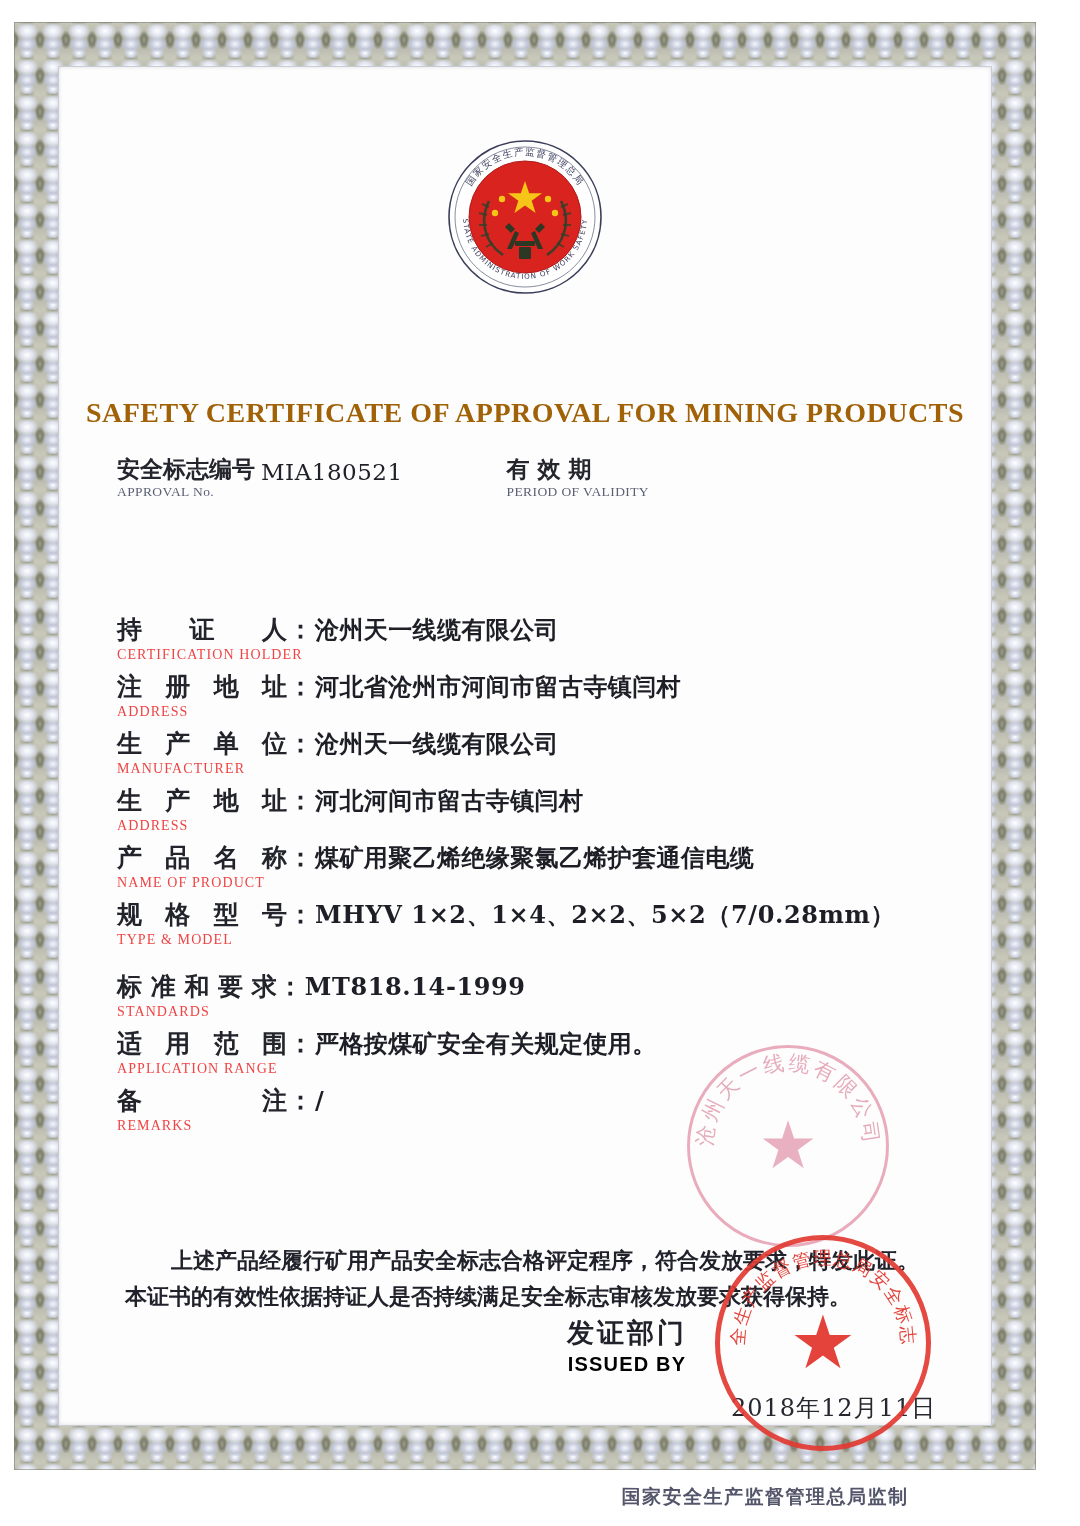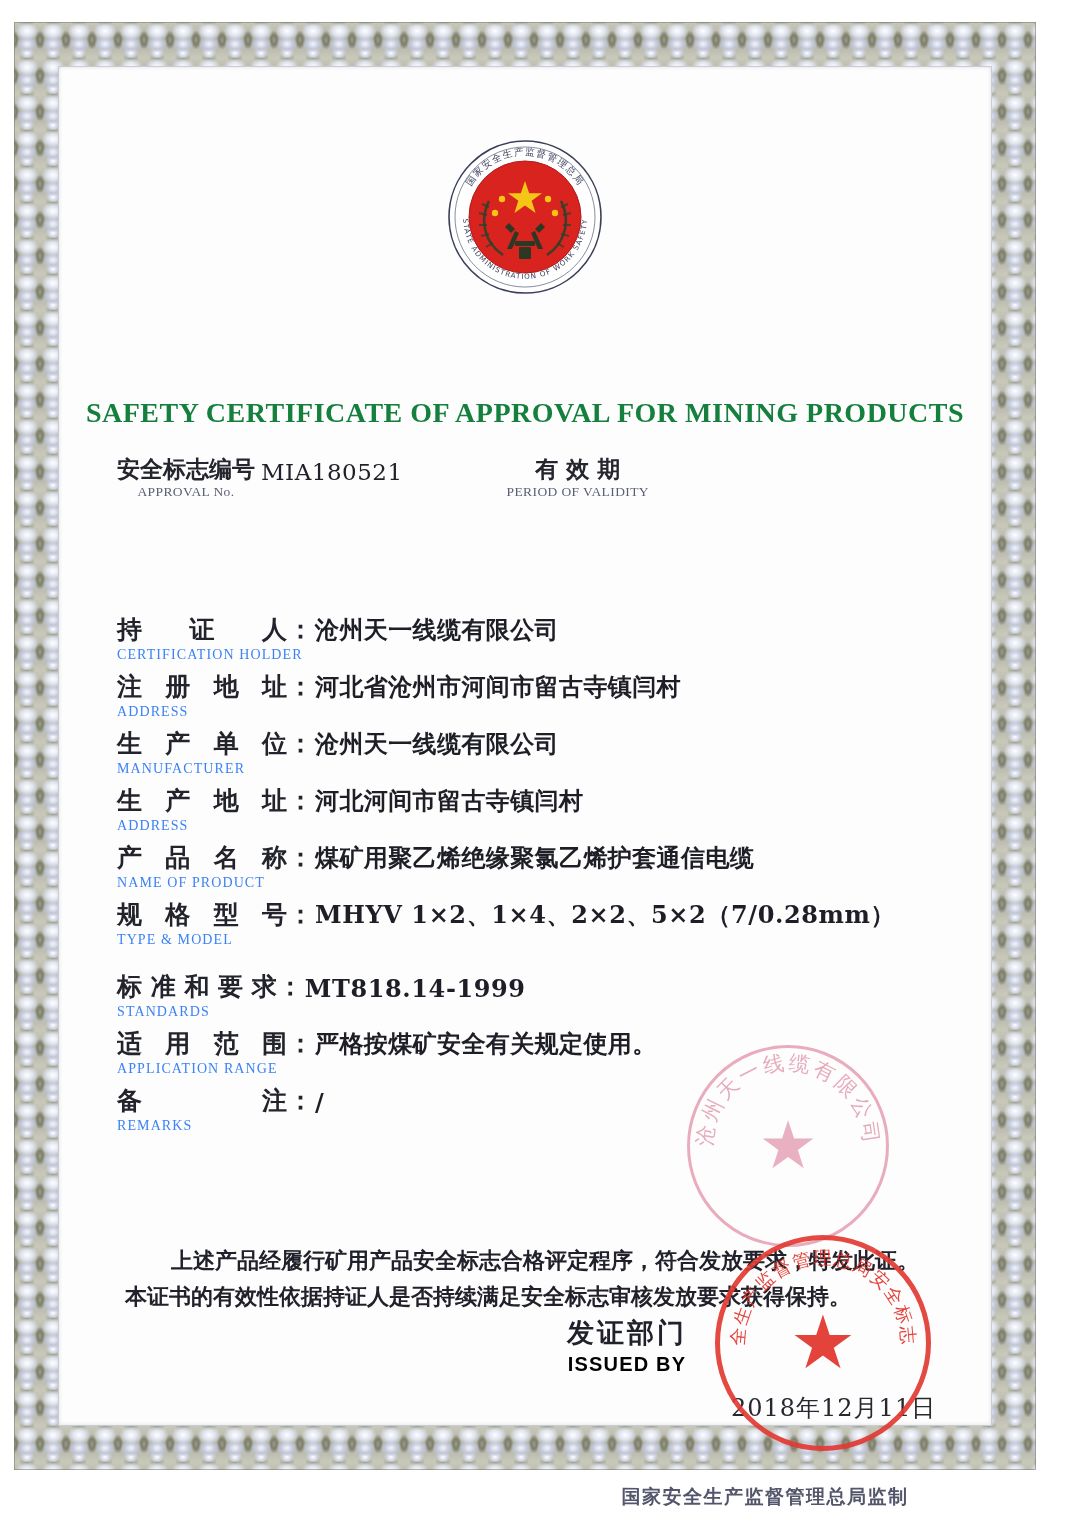--- a/index.html
+++ b/index.html
@@ -59,30 +59,30 @@
     color:#23242c;
     white-space:nowrap;
   }
   #title-en{
     position:absolute; top:330px; left:0; right:0;
     text-align:center;
     font-family:"Liberation Serif", serif;
     font-size:28px;
     font-weight:bold;
     letter-spacing:.5px;
-    color:#15803d;
+    color:#a16207;
     white-space:nowrap;
   }
 
   
   #header-row{
     position:absolute; top:390px; left:58px; right:40px;
     display:flex; align-items:flex-start;
   }
-  .hdr-block{display:flex;align-items:flex-start;text-align:center;}
+  .hdr-block{display:flex;align-items:flex-start;}
   .hdr-labels{display:flex;flex-direction:column;}
   .lbl-cn{
     font-family:"DejaVu Serif", serif;
     font-size:23px;font-weight:bold;color:#24252d;
     white-space:nowrap;line-height:1.08;
   }
   .lbl-en{
     font-family:"Liberation Serif", serif;
     font-size:13.5px;color:#5b5f74;letter-spacing:.4px;
     white-space:nowrap;margin-top:2px;
@@ -92,21 +92,21 @@
     font-size:23px;color:#1f2028;letter-spacing:.5px;
     white-space:nowrap;margin-left:6px;margin-top:2px;
   }
   #validity-block{margin-left:104px;}
 
   
   #fields{
     position:absolute; top:546px; left:58px; right:40px;
   }
   .field{margin-bottom:7px;}
-  .field-main{display:flex;align-items:flex-end;}
+  .field-main{display:flex;align-items:center;}
   .field-label{
     font-family:"DejaVu Serif", serif;
     font-size:25px;font-weight:bold;color:#22232b;
     white-space:nowrap;
     display:inline-block;
   }
   .field-label.spread{
     width:170px;
     text-align:justify;
     text-align-last:justify;
@@ -117,21 +117,21 @@
     margin:0 2px 0 1px;
   }
   .field-value{
     font-family:"DejaVu Serif", serif;
     font-size:24px;font-weight:bold;color:#1d1e26;
     letter-spacing:.4px;white-space:nowrap;
   }
   .field-value.latin{font-weight:bold;letter-spacing:.6px;}
   .field-sub{
     font-family:"Liberation Serif", serif;
-    font-size:14px;color:#3b82f6;letter-spacing:1.1px;
+    font-size:14px;color:#ef4444;letter-spacing:1.1px;
     margin-top:1px;
   }
   #field-standards{margin-top:22px;}
 
   
   #statement{
     position:absolute; top:1176px; left:66px; right:72px;
     font-family:"DejaVu Serif", serif;
     font-size:22px;font-weight:bold;color:#20212a;
     line-height:1.62;

